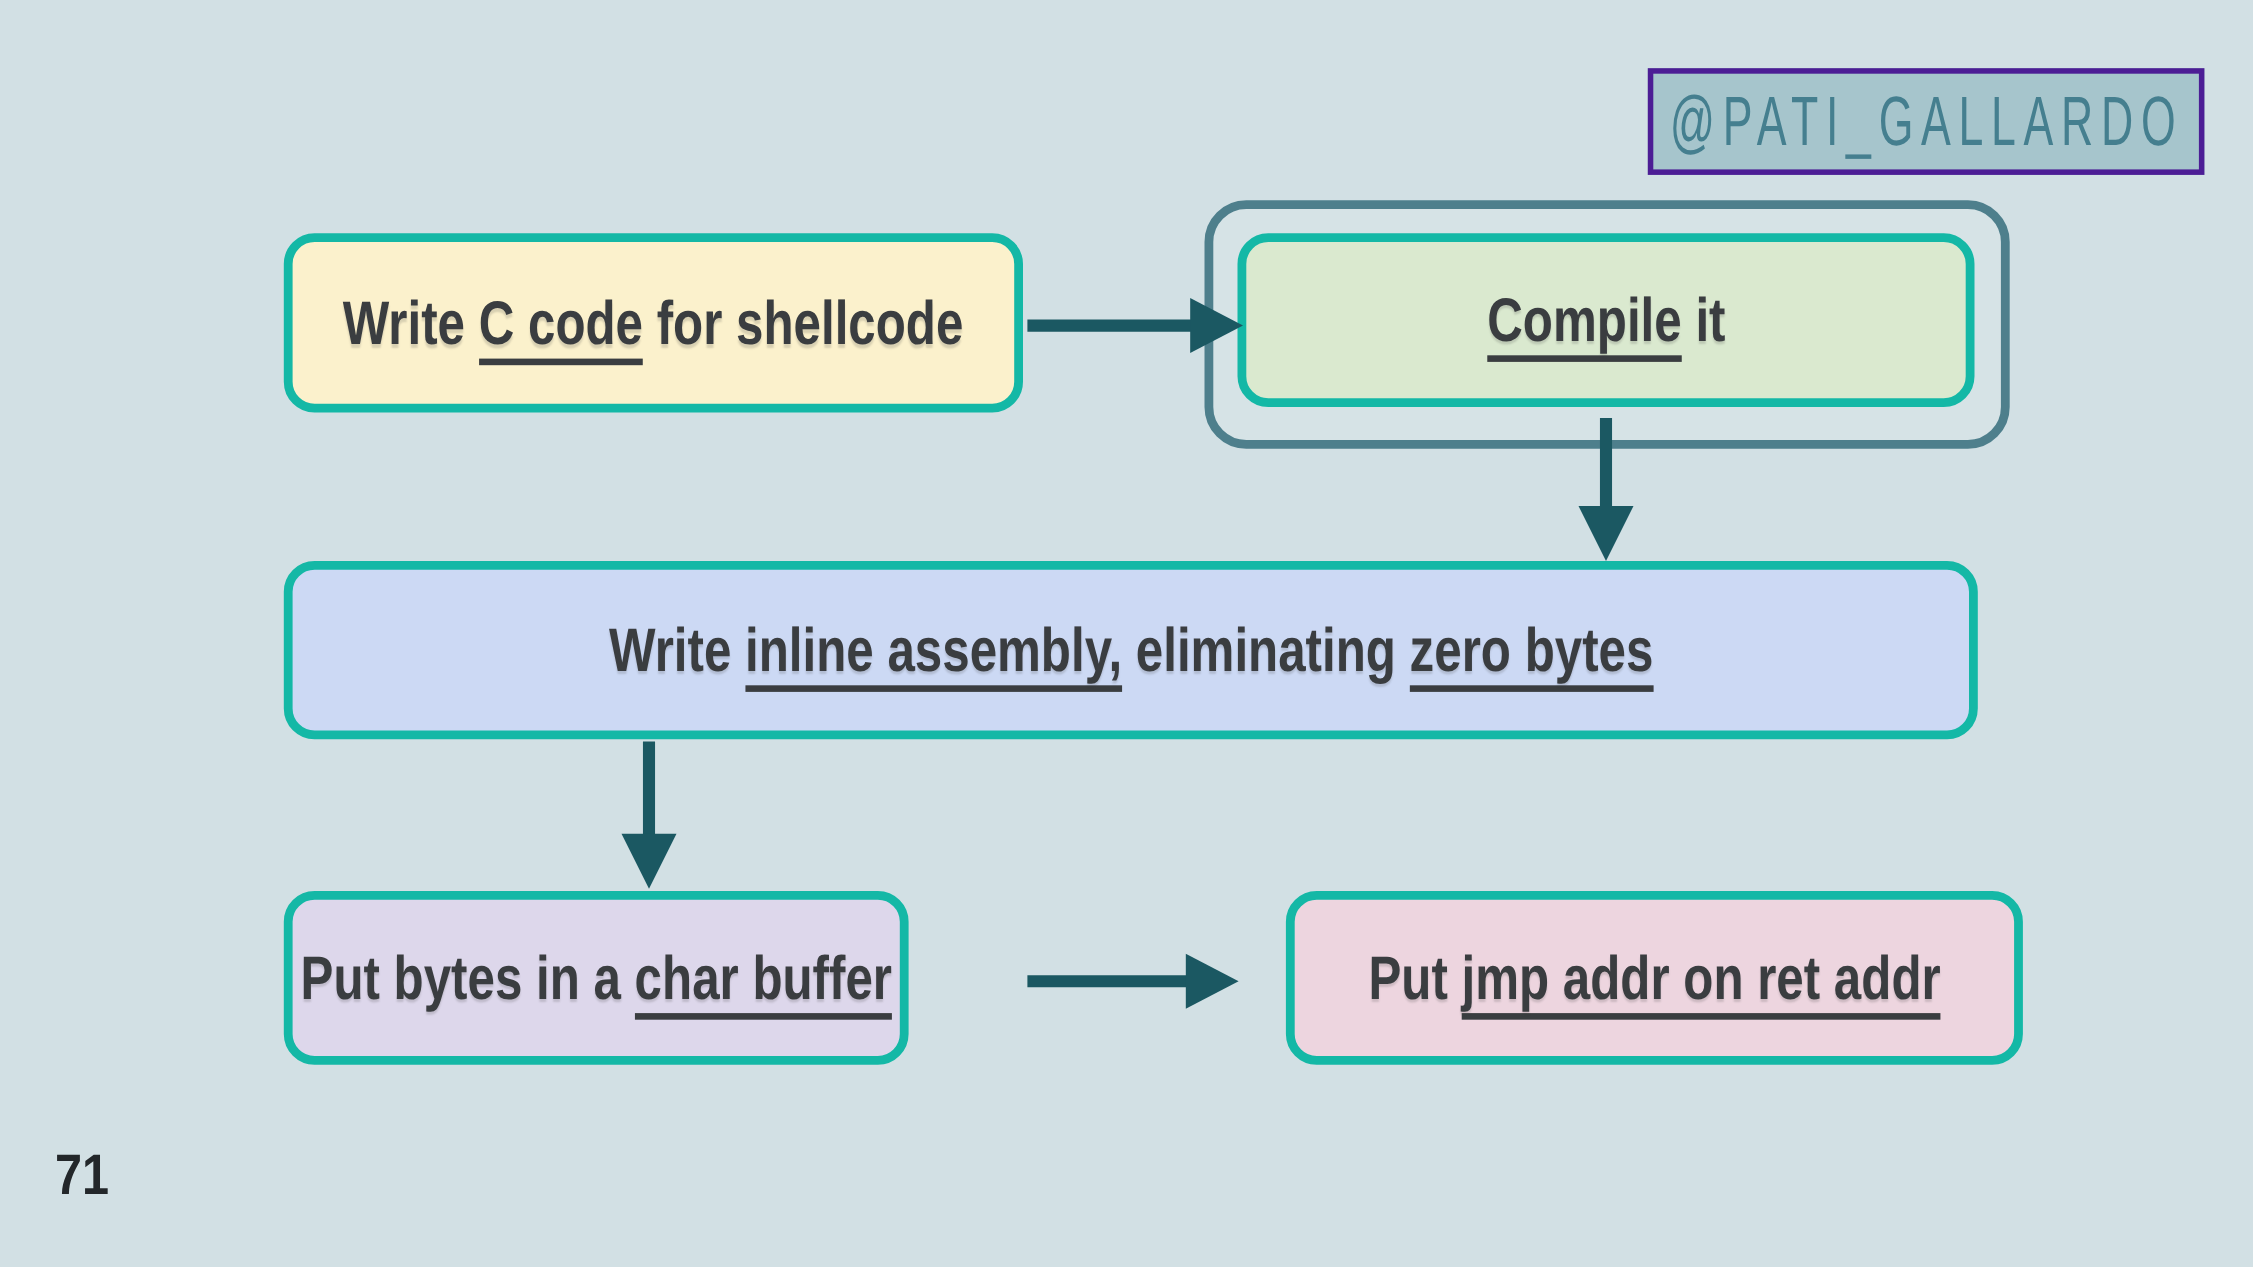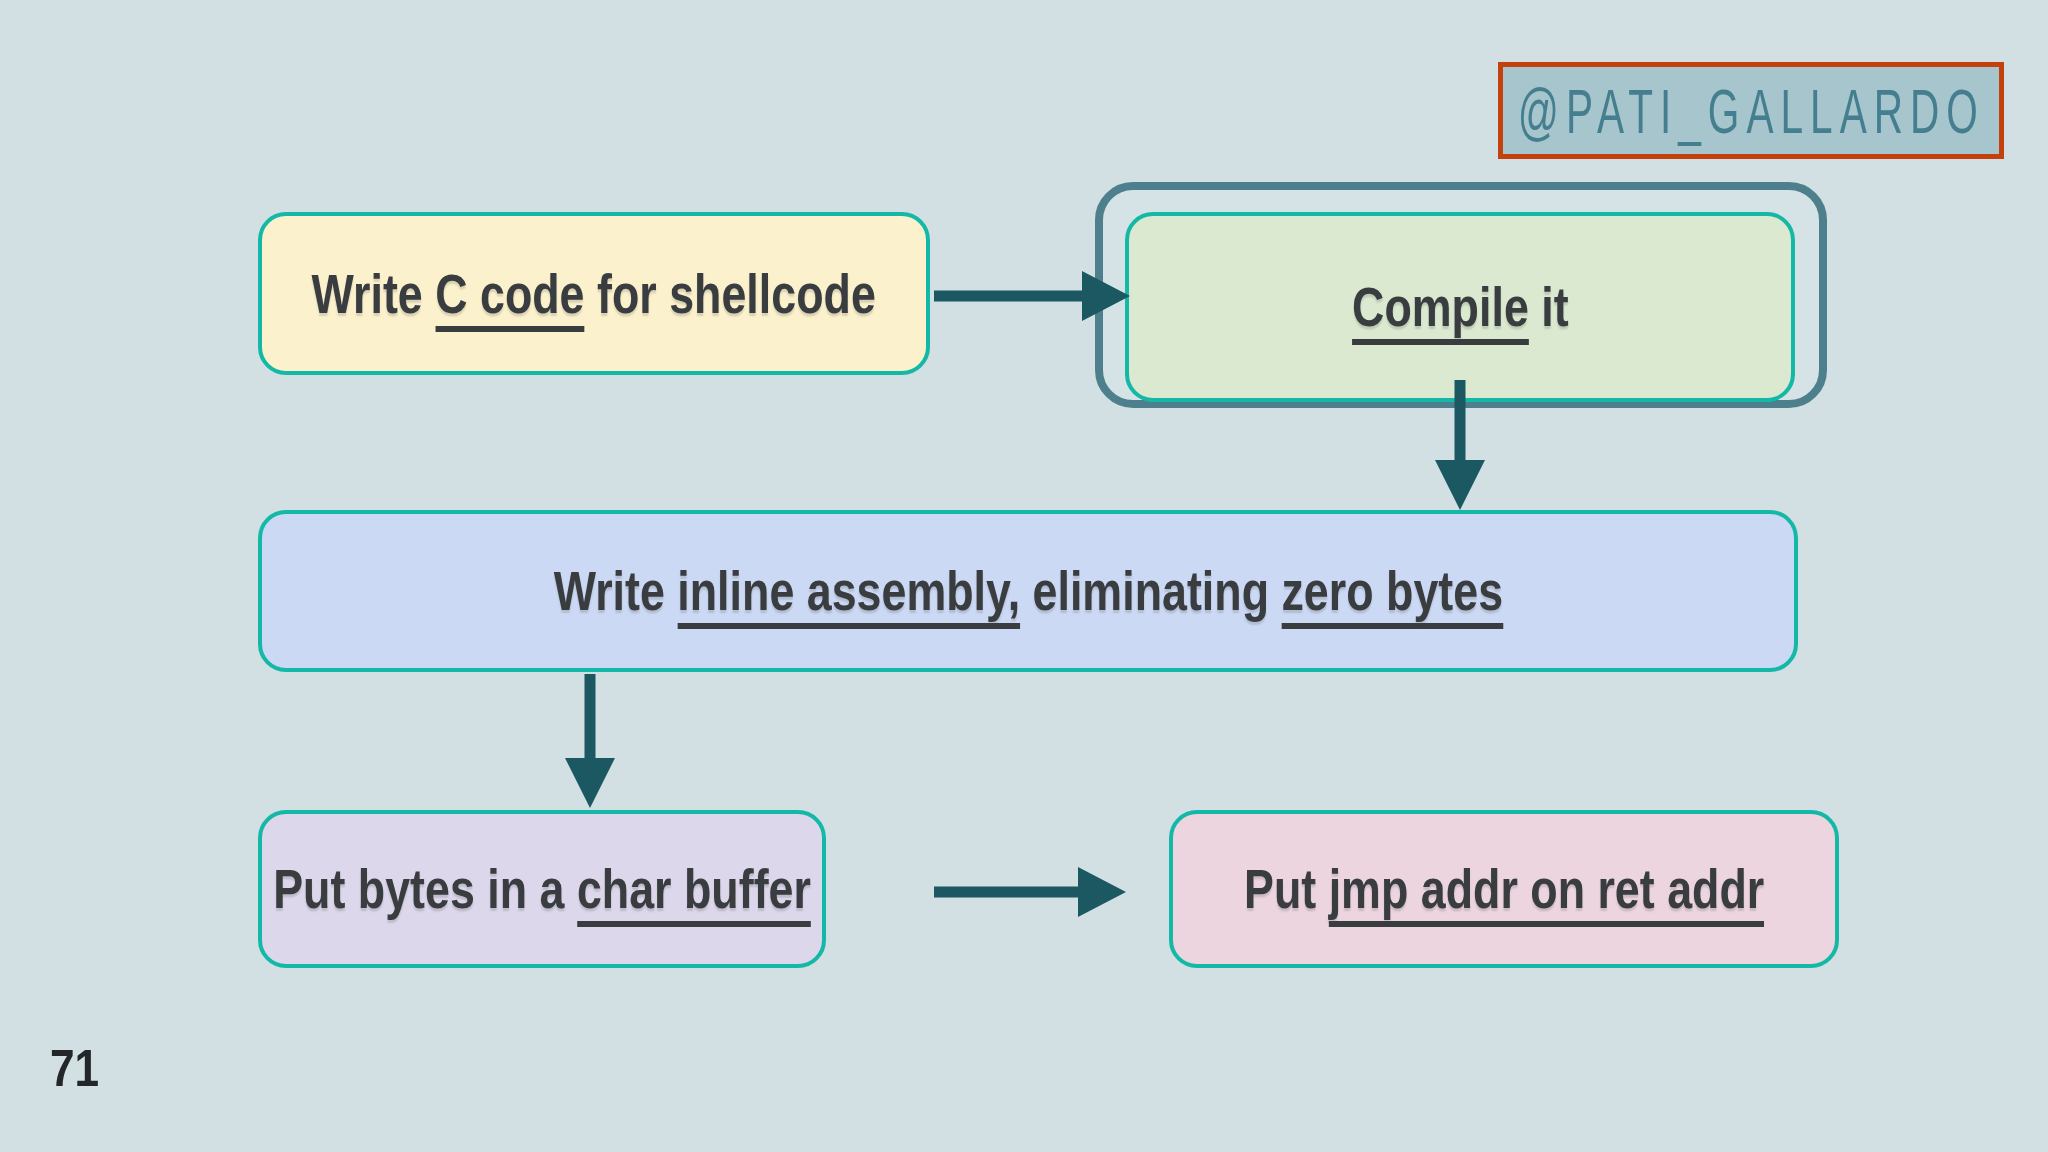--- a/index.html
+++ b/index.html
@@ -8,41 +8,41 @@
     position: relative;
     background: #d2e0e4;
     font-family: "Liberation Sans", sans-serif;
     overflow: hidden;
   }
 
   
   .node {
     position: absolute;
     box-sizing: border-box;
-    border: 4px solid #14b8a6;
+    border: 8px solid #14b8a6;
     border-radius: 28px;
     display: flex;
     align-items: center;
     justify-content: center;
     z-index: 2;
   }
   .node-label {
     font-size: 56px;
     font-weight: 700;
     color: #3a3d40;
     white-space: nowrap;
     transform: scaleX(0.8);
     transform-origin: center;
     text-shadow: 0 3px 2px rgba(61,61,61,0.18);
     line-height: 1.25;
   }
   .u { border-bottom: 6px solid #3a3d40; padding-bottom: 1px; }
 
   #node-write-c-code   { left: 258px;  top: 212px; width: 672px;  height: 163px; background: #fbf1cc; }
-  #node-compile-it     { left: 1125px; top: 212px; width: 670px;  height: 190px; background: #daE9cf; background: #dae9cf; }
+  #node-compile-it     { left: 1125px; top: 212px; width: 670px;  height: 158px; background: #daE9cf; background: #dae9cf; }
   #node-inline-assembly{ left: 258px;  top: 510px; width: 1540px; height: 162px; background: #ccd9f4; text-align: center; }
   #node-char-buffer    { left: 258px;  top: 810px; width: 568px;  height: 158px; background: #ddd7eb; }
   #node-jmp-addr       { left: 1125px; top: 810px; width: 670px;  height: 158px; background: #edd5df; margin-left: 44px; }
 
   
   .highlight-ring {
     position: absolute;
     left: 1095px; top: 182px; width: 732px; height: 226px;
     box-sizing: border-box;
     border: 8px solid #4e7f8c;
@@ -58,21 +58,21 @@
     z-index: 3;
     pointer-events: none;
   }
 
   
   .badge {
     position: absolute;
     left: 1498px; top: 62px; width: 506px; height: 97px;
     box-sizing: border-box;
     background: #a6c5cc;
-    border: 5px solid #c2410c;
+    border: 5px solid #4c1d95;
     display: flex;
     align-items: center;
     justify-content: center;
     z-index: 4;
   }
   .badge-text {
     font-size: 52px;
     font-weight: 400;
     letter-spacing: 9px;
     color: #457f8f;

